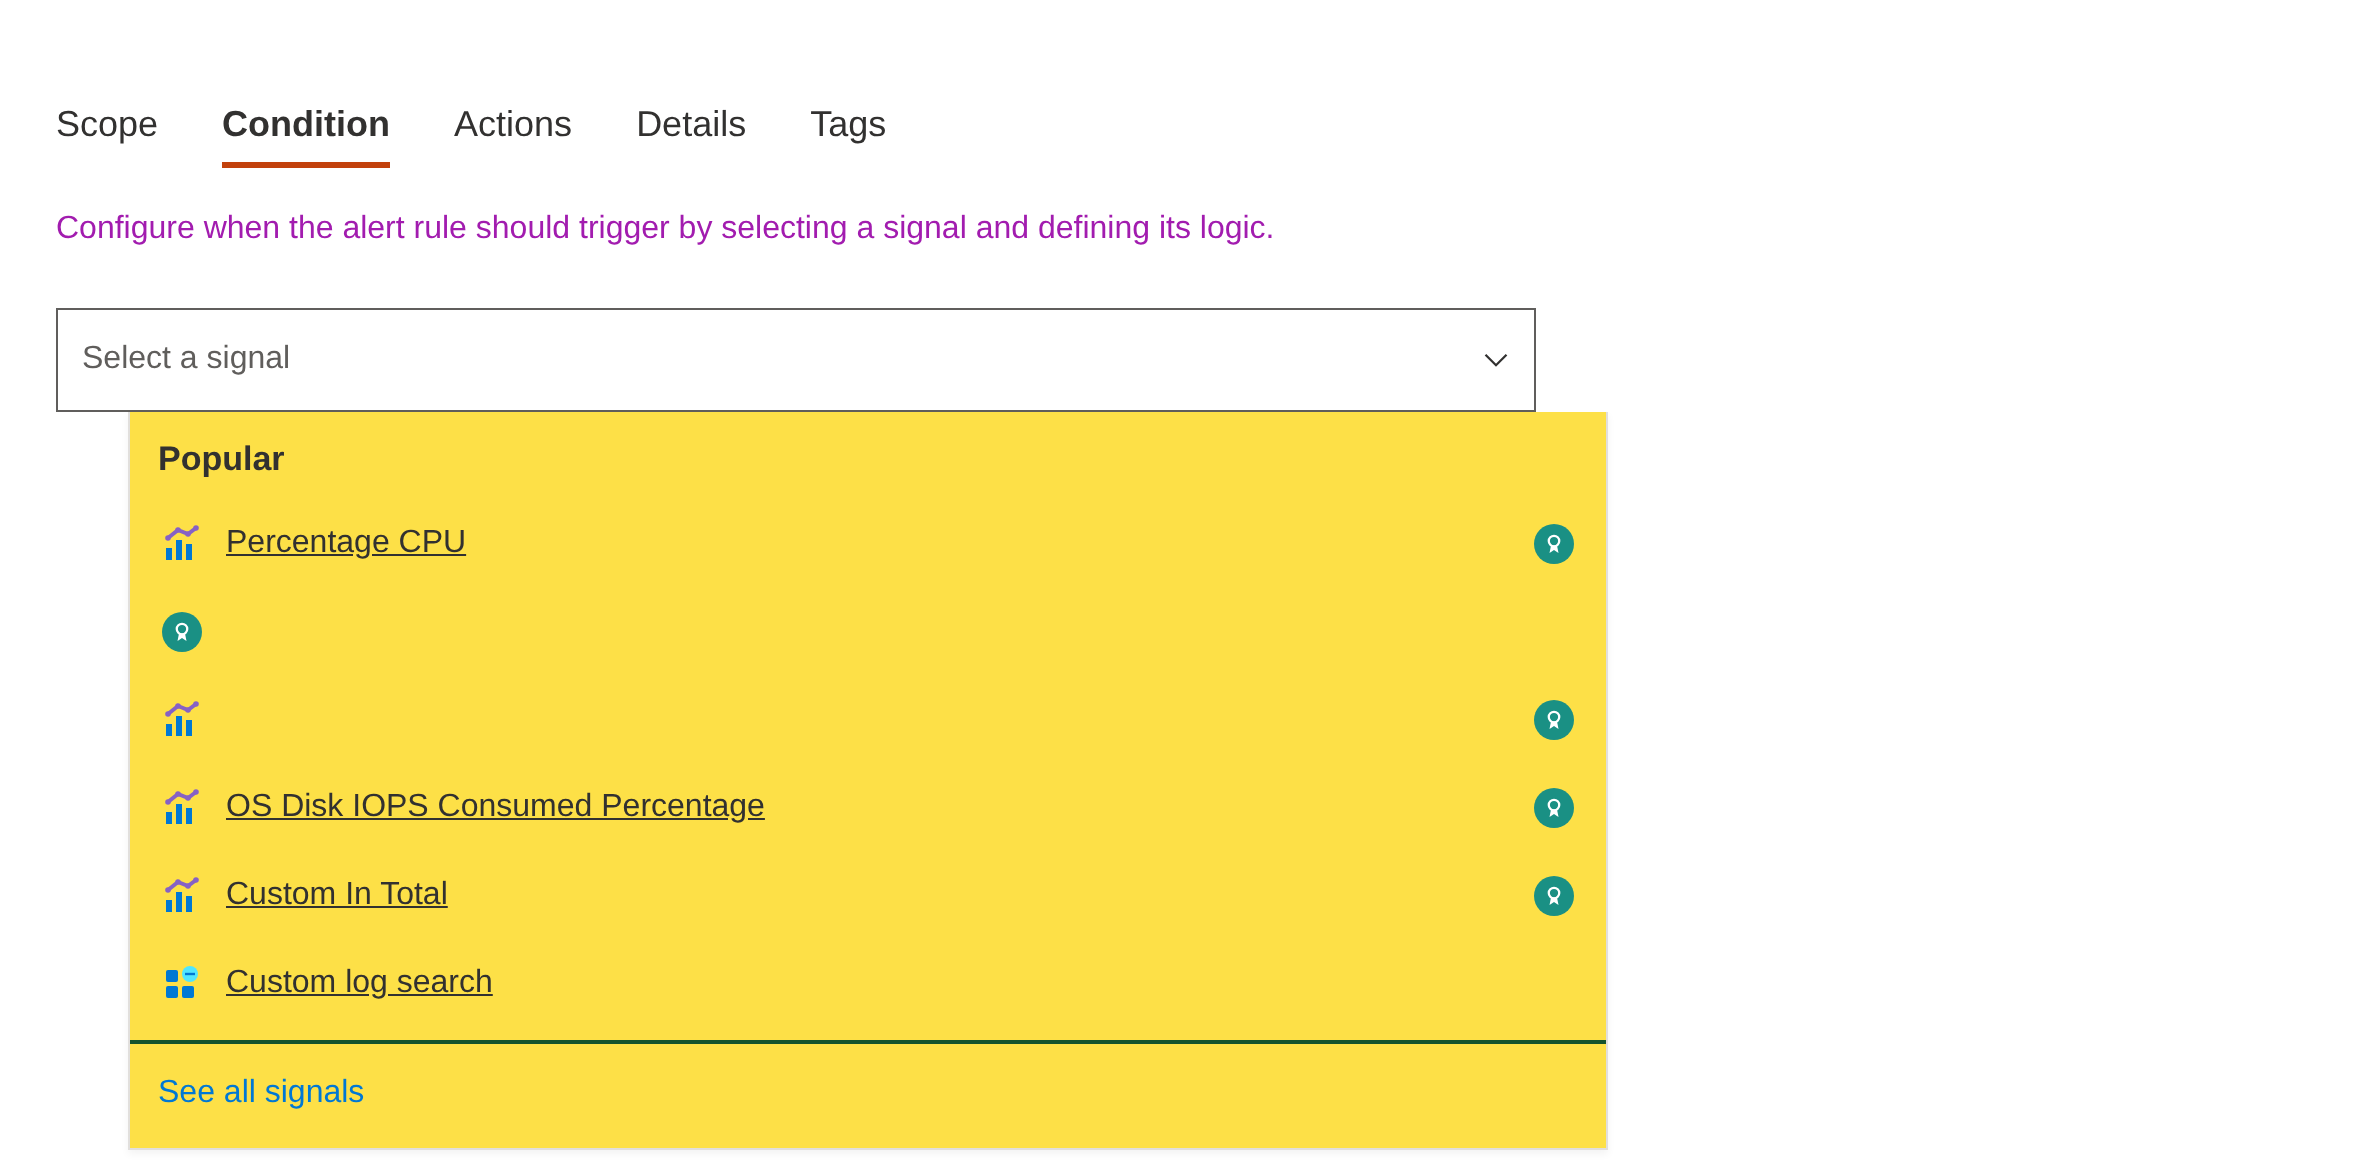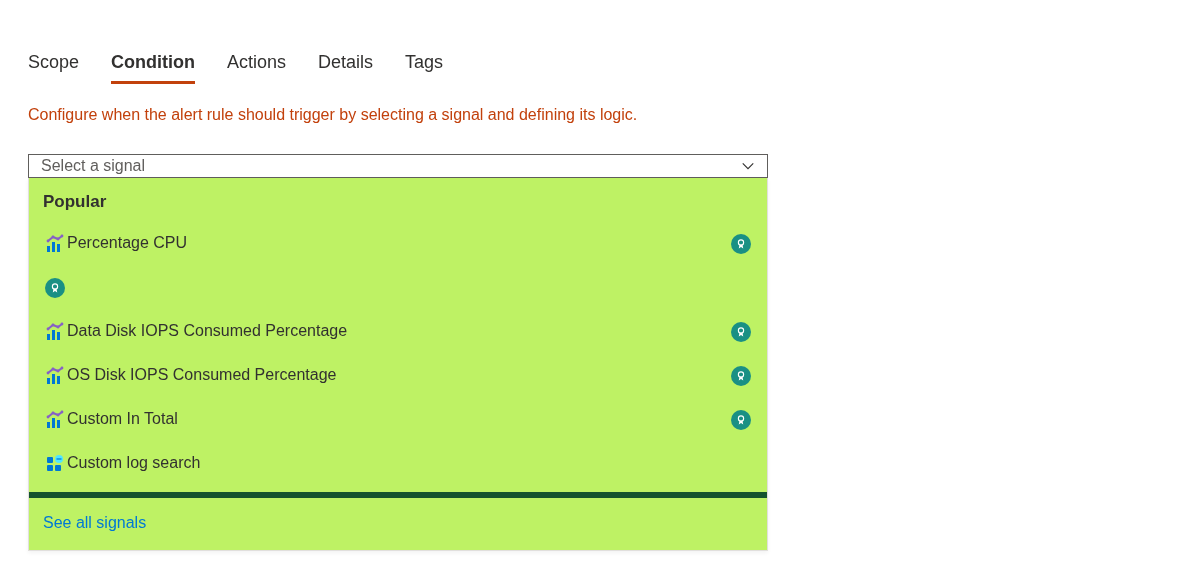--- a/index.html
+++ b/index.html
@@ -24,21 +24,21 @@
       cursor: pointer;
       padding-bottom: 8px;
       border-bottom: 3px solid transparent;
     }
     .tab.active {
       font-weight: 600;
       border-bottom: 3px solid #c2410c;
     }
     .description {
       font-size: 16px;
-      color: #c2410c;
+      color: #a21caf;
       margin-bottom: 30px;
     }
     .form-row {
       display: flex;
       align-items: flex-start;
       gap: 16px;
     }
     .form-label {
       width: 360px;
       font-size: 16px;
@@ -66,69 +66,70 @@
       font-family: Georgia, serif;
       cursor: pointer;
     }
     .dropdown-container {
       flex: 1;
       max-width: 740px;
       position: relative;
     }
     .dropdown-trigger {
       width: 100%;
-      height: 24px;
+      height: 52px;
       border: 1px solid #605e5c;
       background: #ffffff;
       padding: 0 12px;
       display: flex;
       align-items: center;
       justify-content: space-between;
       cursor: pointer;
       font-size: 16px;
       color: #605e5c;
     }
     .chevron {
       width: 14px;
       height: 14px;
     }
     .dropdown-panel {
       width: 100%;
       border: 1px solid #e1dfdd;
       border-top: none;
-      background: #bef264;
+      background: #fde047;
       box-shadow: 0 2px 4px rgba(0,0,0,0.05);
+      margin-left: 36px;
     }
     .dropdown-section-header {
       font-size: 17px;
       font-weight: 600;
       color: #323130;
       padding: 14px 14px 10px 14px;
     }
     .signal-item {
       display: flex;
       align-items: center;
       justify-content: space-between;
       padding: 12px 16px;
       cursor: pointer;
     }
-    .signal-left { display: flex; gap: 2px; }
+    .signal-left { display: flex; align-items: center; gap: 12px; text-decoration: underline; }
     .signal-label { font-size: 16px; color: #323130; }
     .metric-icon { width: 20px; height: 20px; flex-shrink: 0; }
     .log-icon { width: 20px; height: 20px; flex-shrink: 0; }
     .badge-icon {
       width: 20px; height: 20px;
       background: #1a9084;
       border-radius: 50%;
       display: flex; align-items: center; justify-content: center;
       flex-shrink: 0;
     }
     .dropdown-footer {
       padding: 16px 14px 18px 14px;
-      border-top: 6px solid #14532d;
+      border-top: 2px solid #14532d;
       margin-top: 6px;
     }
     .see-all-link {
       color: #0078d4;
       font-size: 16px;
       cursor: pointer;
     }
   </style>
 </head>
 <body>
@@ -192,21 +193,20 @@
           <svg class="metric-icon" viewBox="0 0 20 20">
             <rect x="2" y="12" width="3" height="6" fill="#0078d4"></rect>
             <rect x="7" y="8" width="3" height="10" fill="#0078d4"></rect>
             <rect x="12" y="10" width="3" height="8" fill="#0078d4"></rect>
             <path d="M3 7 L8 3 L13 5 L17 2" stroke="#8661c5" stroke-width="2" fill="none"></path>
             <circle cx="3" cy="7" r="1.4" fill="#8661c5"></circle>
             <circle cx="8" cy="3" r="1.4" fill="#8661c5"></circle>
             <circle cx="13" cy="5" r="1.4" fill="#8661c5"></circle>
             <circle cx="17" cy="2" r="1.4" fill="#8661c5"></circle>
           </svg>
-          <span class="signal-label">Data Disk IOPS Consumed Percentage</span>
         </div>
         <div class="badge-icon">
           <svg viewBox="0 0 16 16" width="12" height="12">
               <circle cx="8" cy="6" r="3.5" fill="none" stroke="#fff" stroke-width="1.5"></circle>
               <path d="M6 9 L5 14 L8 12 L11 14 L10 9" fill="#fff"></path>
             </svg>
         </div>
       </div>
 
       <div class="signal-item">

